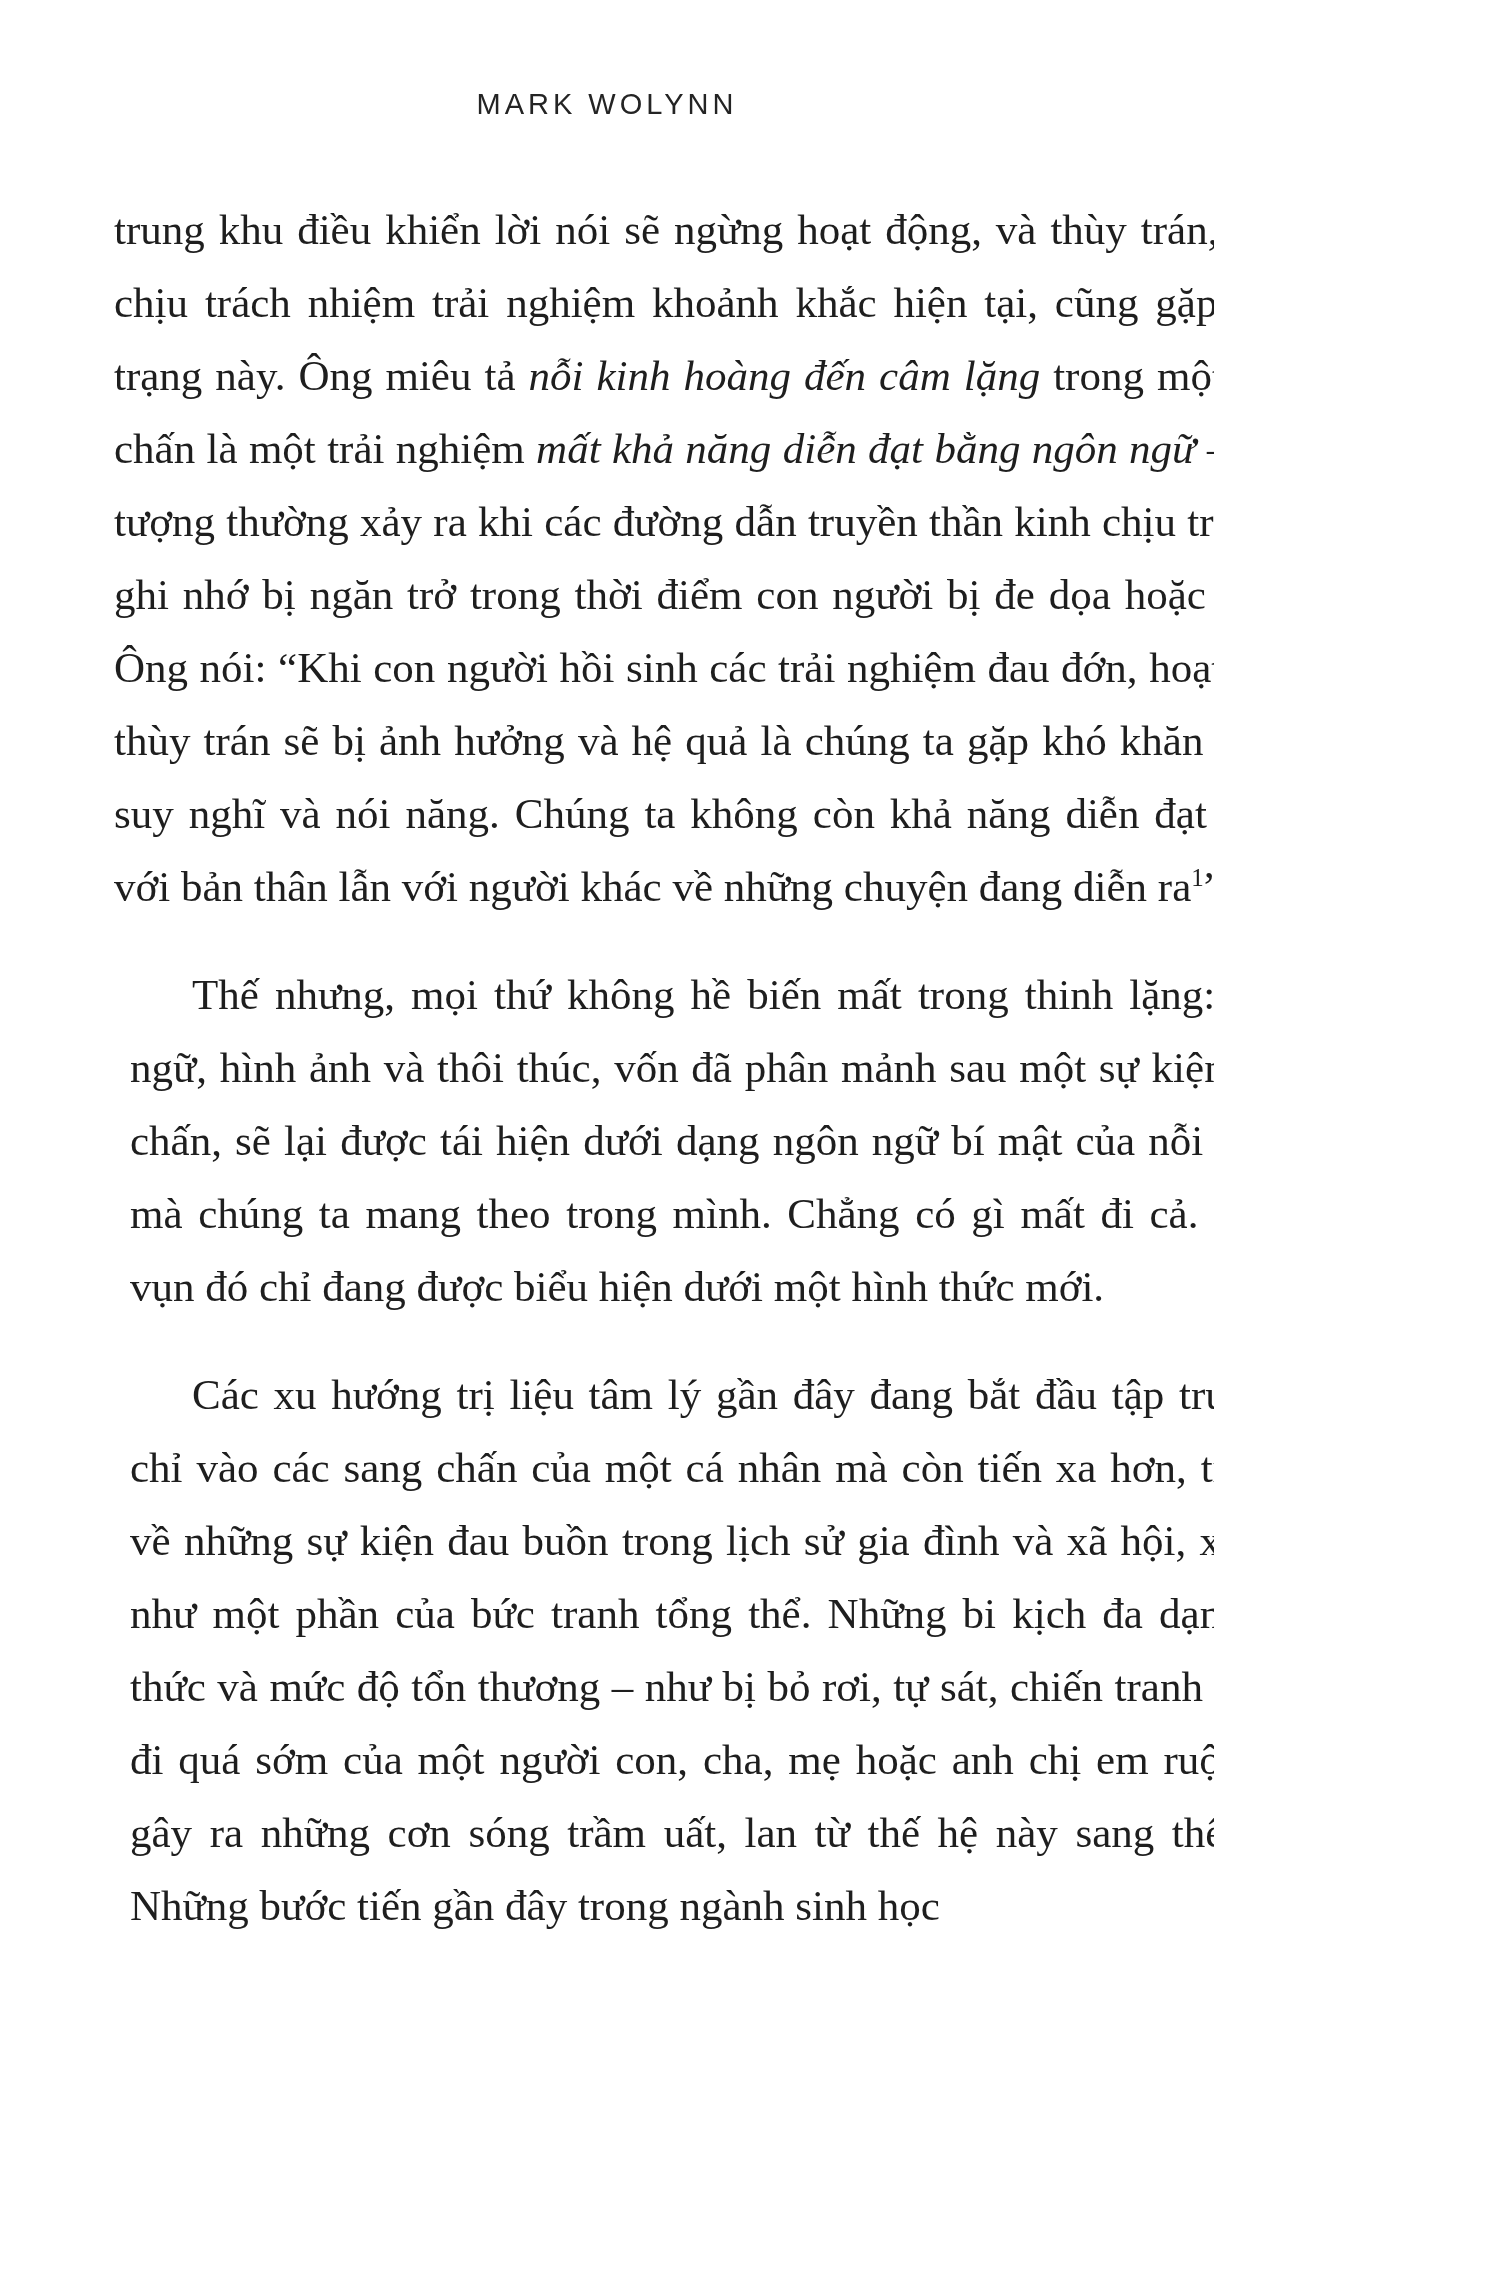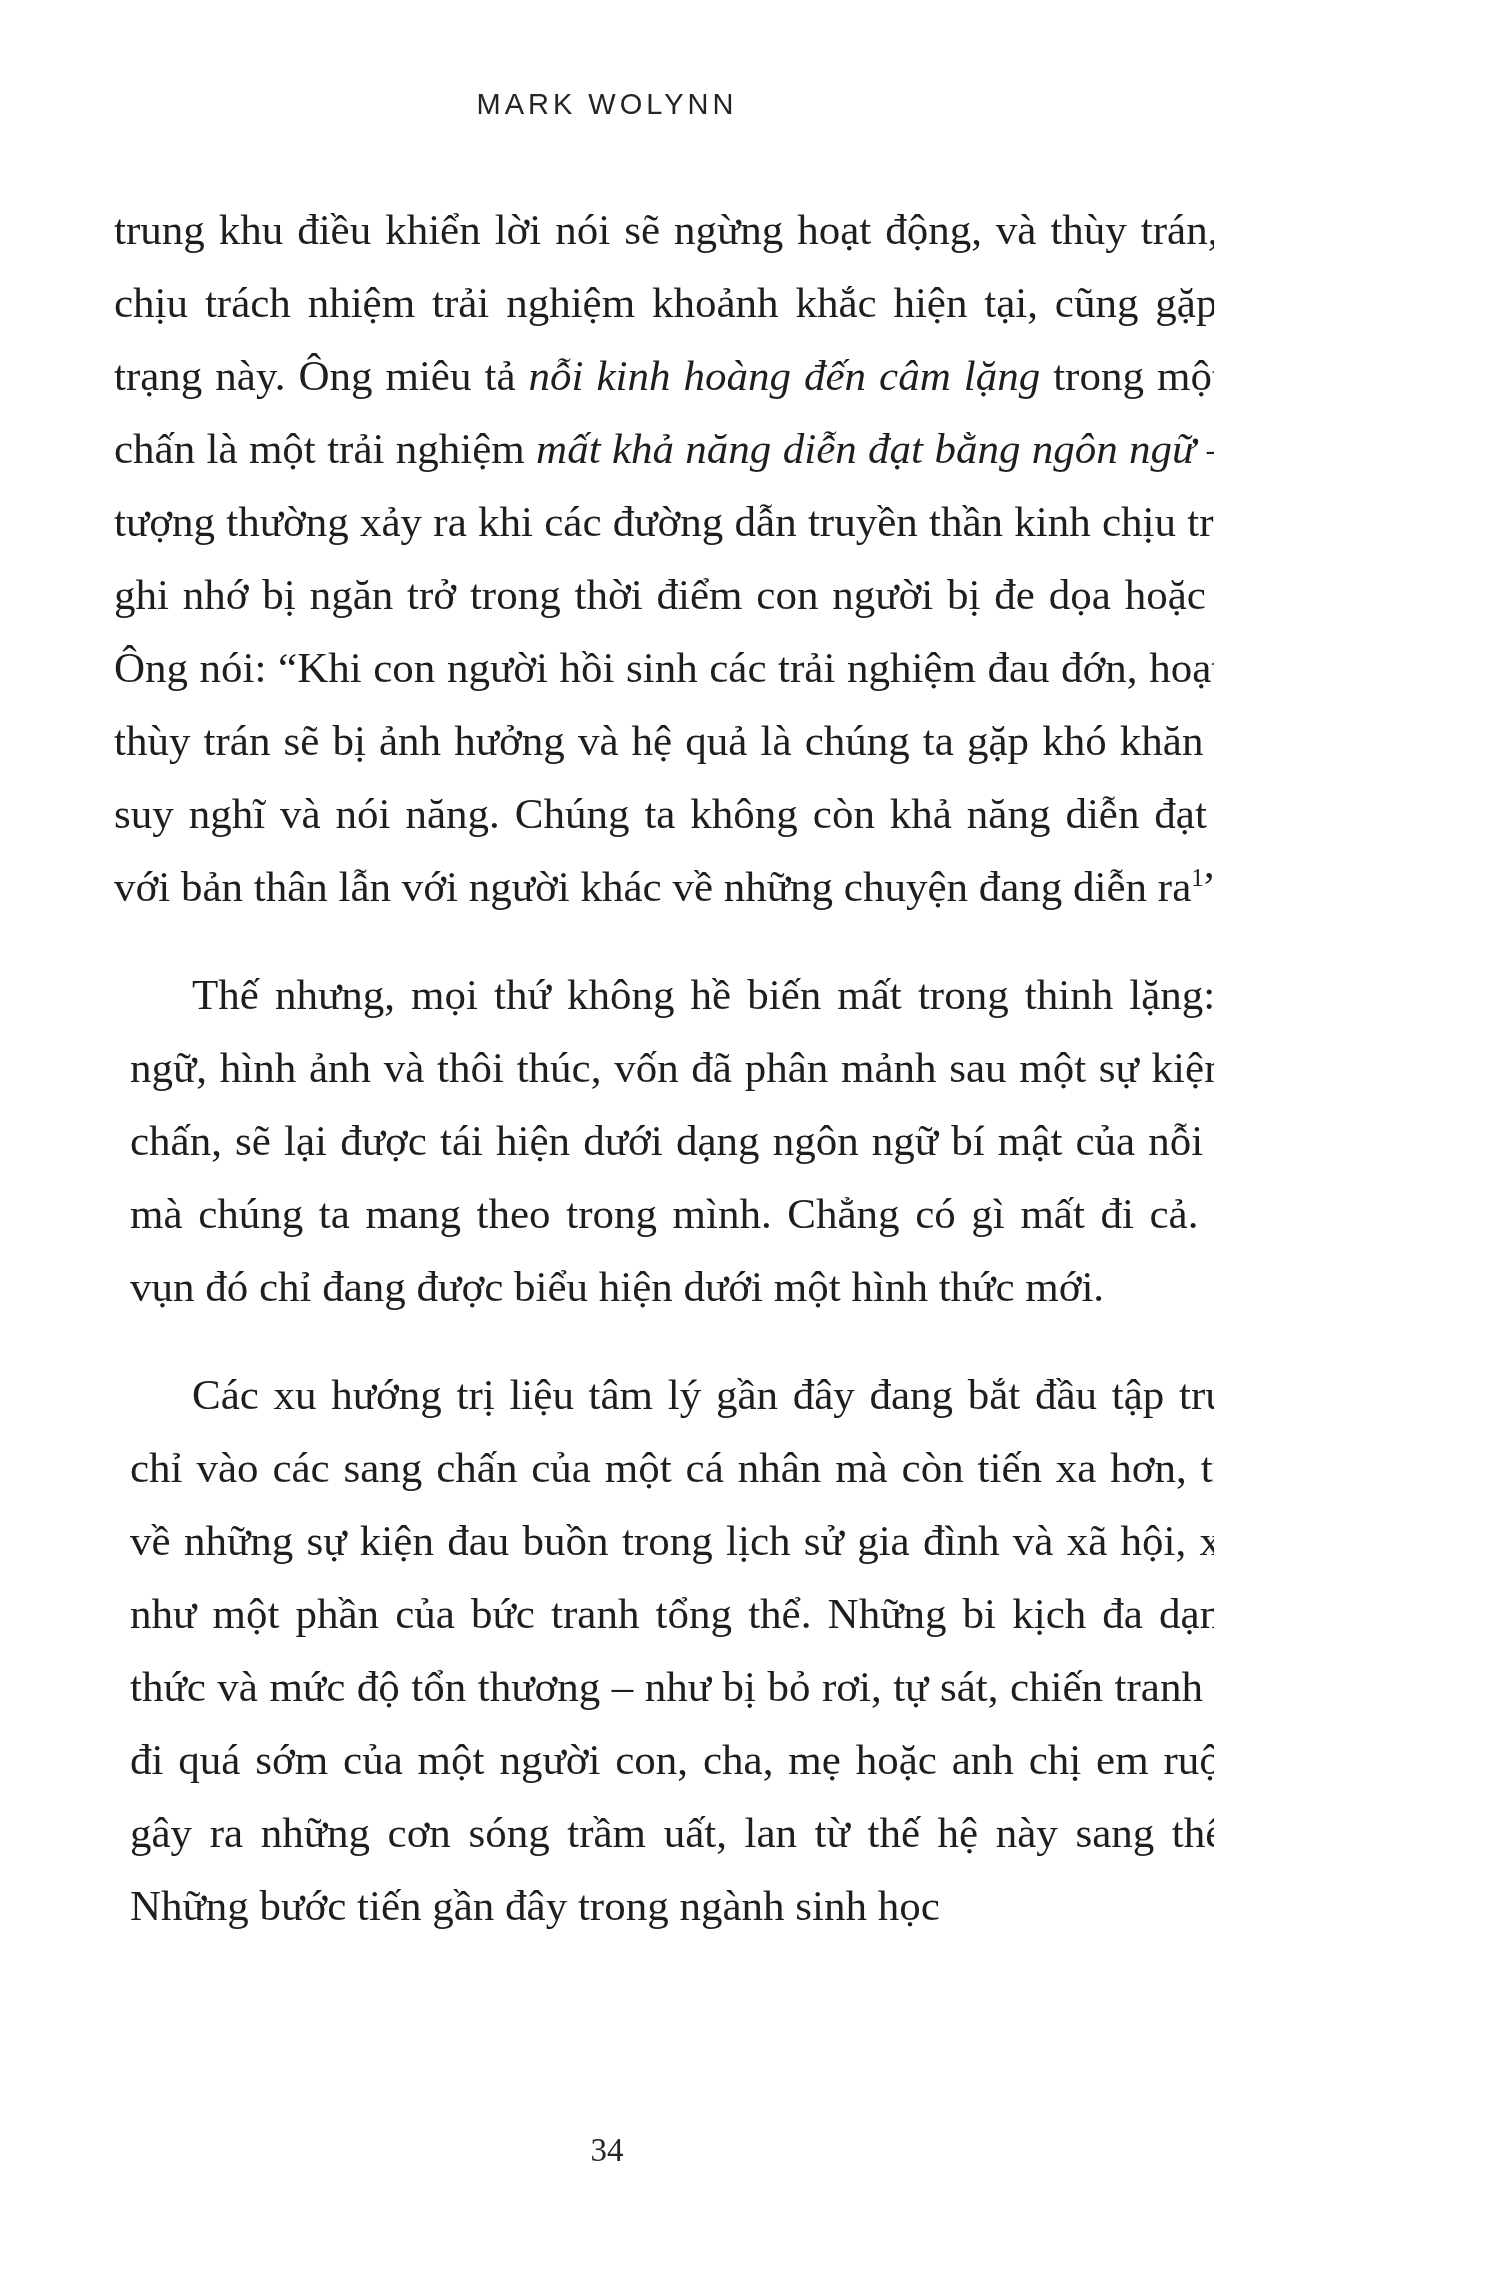--- a/index.html
+++ b/index.html
@@ -71,14 +71,13 @@
 
 <div class="page">
   <div class="running-header">MARK WOLYNN</div>
 
   <div class="body-text">
       <p><span>trung khu điều khiển lời nói sẽ ngừng hoạt động, và thùy trán, phần não chịu trách nhiệm trải nghiệm khoảnh khắc hiện tại, cũng gặp phải tình trạng này. Ông miêu tả </span><span class="run-italic">nỗi kinh hoàng đến câm lặng</span><span> trong một cơn sang chấn là một trải nghiệm </span><span class="run-italic">mất khả năng diễn đạt bằng ngôn ngữ</span><span> – một hiện tượng thường xảy ra khi các đường dẫn truyền thần kinh chịu trách nhiệm ghi nhớ bị ngăn trở trong thời điểm con người bị đe dọa hoặc lâm nguy. Ông nói: “Khi con người hồi sinh các trải nghiệm đau đớn, hoạt động của thùy trán sẽ bị ảnh hưởng và hệ quả là chúng ta gặp khó khăn trong việc suy nghĩ và nói năng. Chúng ta không còn khả năng diễn đạt chính xác với bản thân lẫn với người khác về những chuyện đang diễn ra</span><sup class="run-sup">1</sup><span>”.</span></p>
       <p class="indent"><span>Thế nhưng, mọi thứ không hề biến mất trong thinh lặng: những từ ngữ, hình ảnh và thôi thúc, vốn đã phân mảnh sau một sự kiện gây sang chấn, sẽ lại được tái hiện dưới dạng ngôn ngữ bí mật của nỗi thống khổ mà chúng ta mang theo trong mình. Chẳng có gì mất đi cả. Các mảnh vụn đó chỉ đang được biểu hiện dưới một hình thức mới.</span></p>
       <p class="indent"><span>Các xu hướng trị liệu tâm lý gần đây đang bắt đầu tập trung không chỉ vào các sang chấn của một cá nhân mà còn tiến xa hơn, truy ngược về những sự kiện đau buồn trong lịch sử gia đình và xã hội, xem chúng như một phần của bức tranh tổng thể. Những bi kịch đa dạng về hình thức và mức độ tổn thương – như bị bỏ rơi, tự sát, chiến tranh hoặc sự ra đi quá sớm của một người con, cha, mẹ hoặc anh chị em ruột – có thể gây ra những cơn sóng trầm uất, lan từ thế hệ này sang thế hệ khác. Những bước tiến gần đây trong ngành sinh học</span></p>
     </div>
 
-  <div class="page-number">34</div>
 </div>
 
 </body></html>

